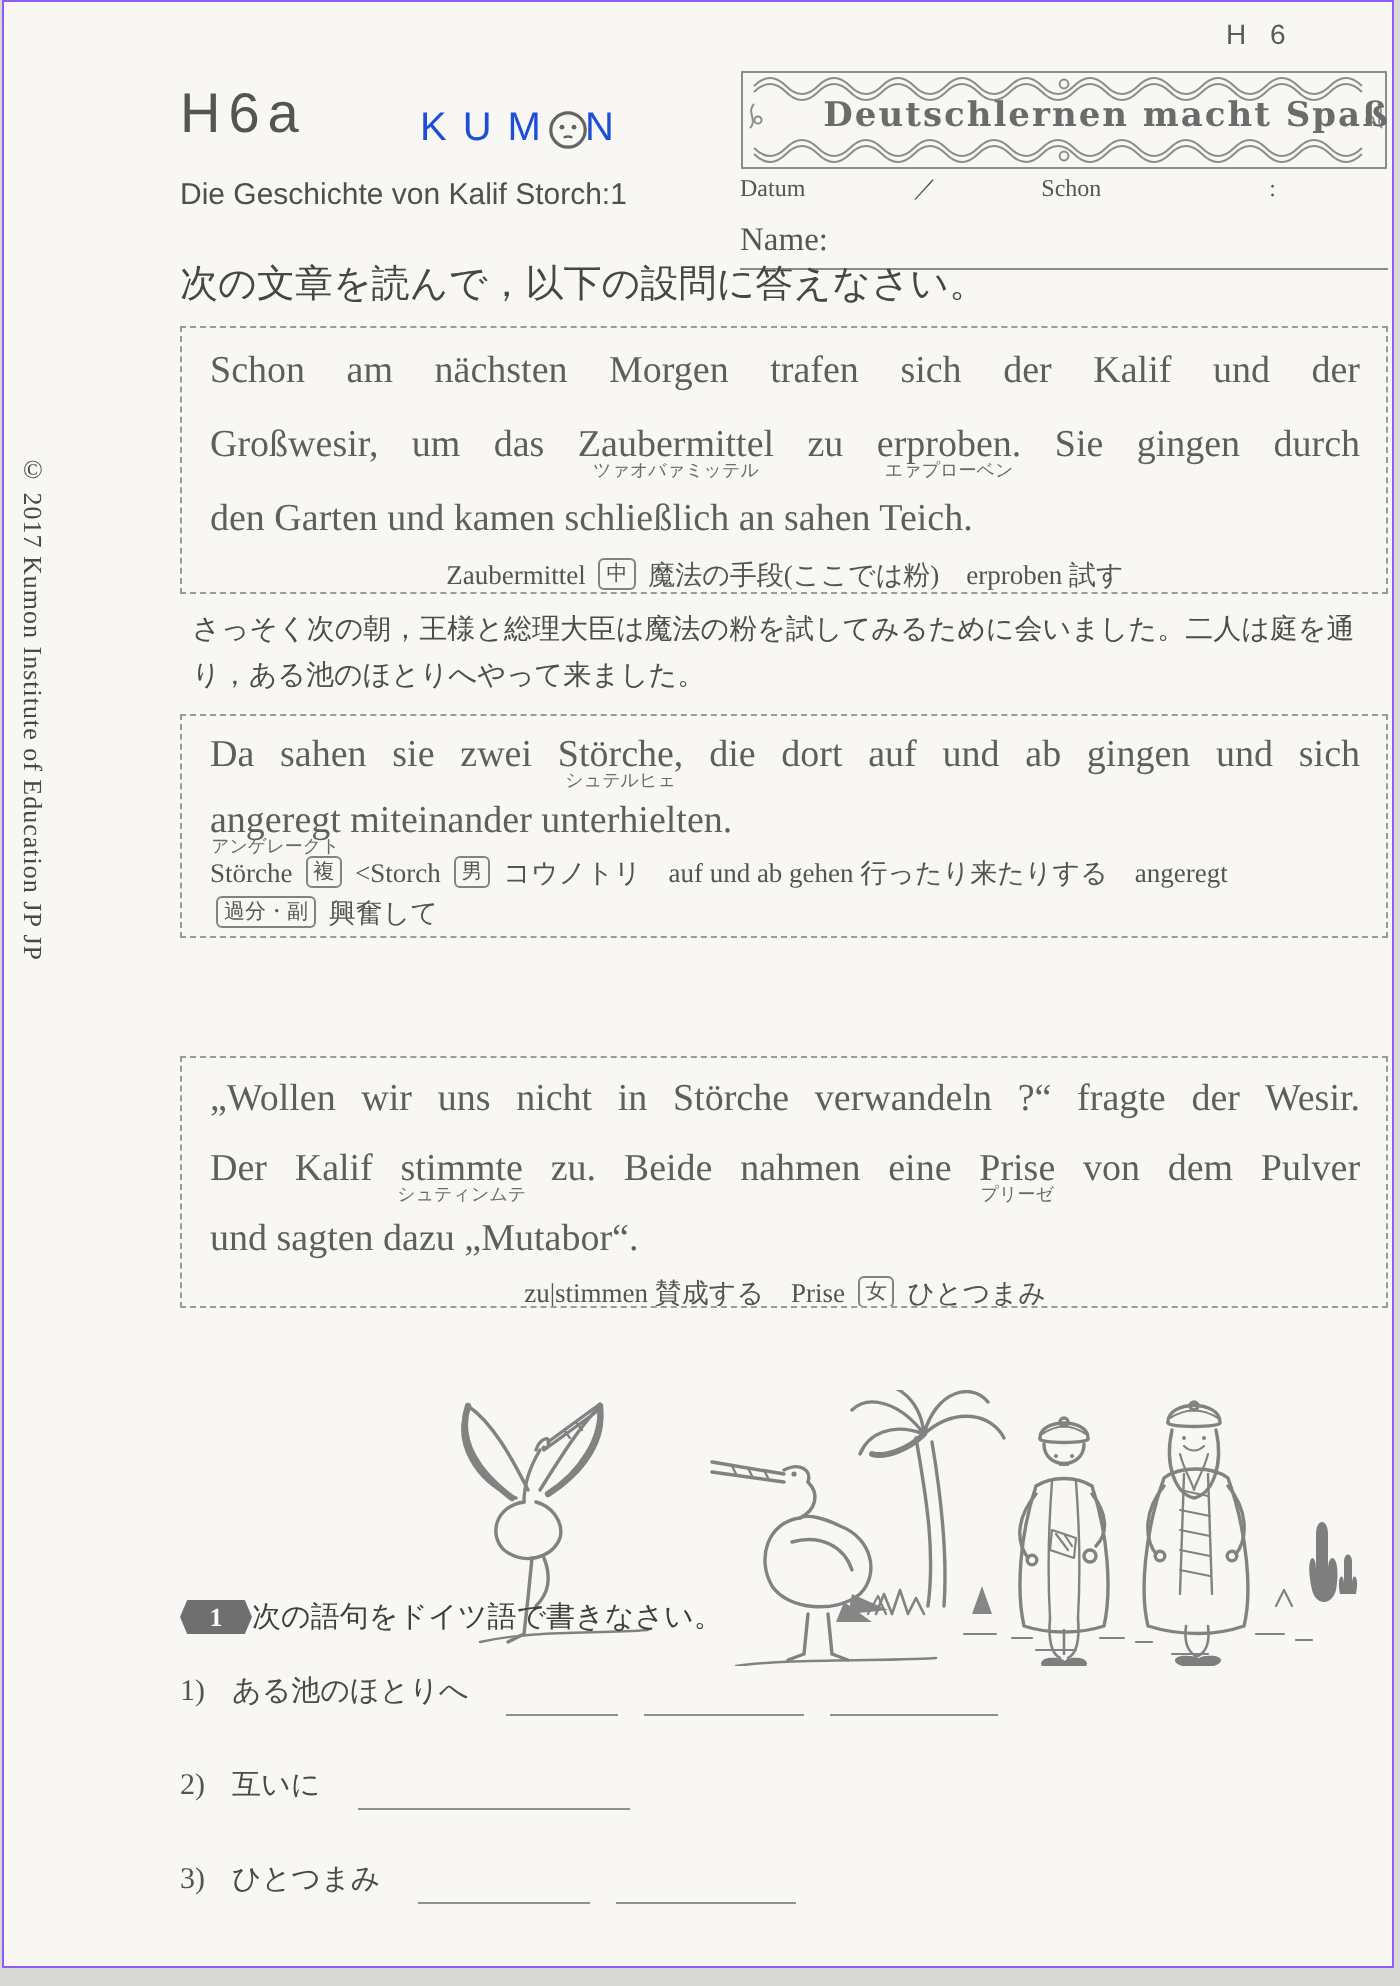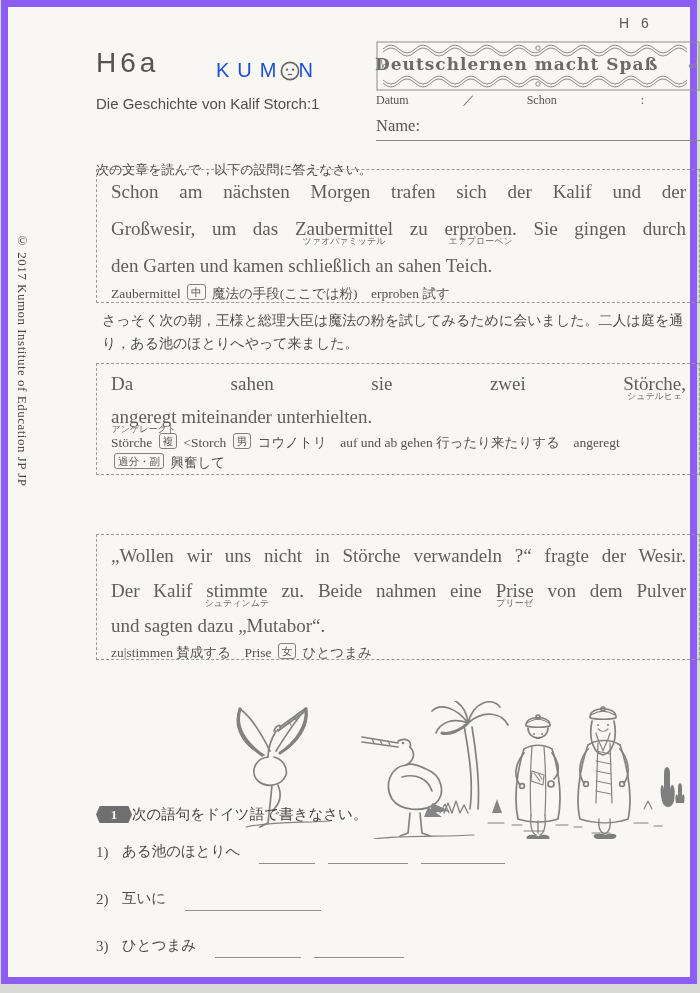--- a/index.html
+++ b/index.html
@@ -1,59 +1,59 @@
 <!DOCTYPE html>
 <html><head>
 <meta charset="utf-8">
 <style>
   html,body{margin:0;padding:0;}
   body{width:700px;height:993px;background:#d8d8d4;position:relative;
        font-family:"Liberation Sans",sans-serif;-webkit-font-smoothing:antialiased;}
   .page{position:absolute;left:1px;top:0;width:696px;height:984px;
-        background:#f8f7f3;border:7px solid #8b5cf6;box-sizing:border-box;}
+        background:#f8f7f3;border:1px solid #8b5cf6;box-sizing:border-box;}
 
   
   .pagecode{position:absolute;top:8px;left:611px;font-size:14px;letter-spacing:4px;color:#5a5a5a;}
   .sheetcode{position:absolute;top:40px;left:88px;font-size:28px;letter-spacing:4px;color:#545454;}
   .kumon{position:absolute;top:51px;left:208px;display:flex;align-items:center;color:#1d4ed8;}
   .kumon span{font-size:20px;letter-spacing:8px;}
   .kumon svg{margin:2px -3px 0 -5px;}
   .banner{position:absolute;left:367px;top:33px;width:326px;height:52px;}
   .banner svg{position:absolute;left:0;top:0;}
-  .banner-text{position:absolute;left:0;top:14px;width:100%;text-align:left;
+  .banner-text{position:absolute;left:0;top:14px;width:100%;text-align:right;
        font-family:"DejaVu Serif","Liberation Serif",serif;font-weight:bold;
        font-size:17px;color:#6b6b6b;letter-spacing:1px;}
   .subtitle{position:absolute;left:88px;top:88px;font-size:15px;color:#4f4f4f;}
   .datum-row{position:absolute;left:368px;top:85px;display:flex;align-items:center;
        font-family:"Liberation Serif",serif;font-size:12px;color:#555;gap:32px;}
   .datum-row .m22{margin-left:22px}.datum-row .m20{margin-left:20px}
   .datum-row .m52{margin-left:52px}.datum-row .m42{margin-left:42px}.datum-row .m46{margin-left:46px}
   .name-row{position:absolute;left:368px;top:109px;width:324px;height:24px;
        border-bottom:1px solid #8a8a8a;font-family:"Liberation Serif",serif;
        font-size:16.5px;color:#555;}
 
-  .instruction{position:absolute;left:88px;top:154px;font-size:13px;color:#464646;}
+  .instruction{position:absolute;left:88px;top:128px;font-size:19px;color:#464646;}
 
   
   .box{position:absolute;left:88px;width:604px;border:1px dashed #9b9b9b;
        padding:3px 13px 0 14px;box-sizing:border-box;overflow:hidden;}
   #box1{top:162px;height:134px;}
   #box2{top:356px;height:112px;}
   #box3{top:527px;height:126px;}
   .gline{font-family:"Liberation Serif",serif;font-size:19px;color:#5e5e5e;}
   #box1 .gline{line-height:37px;}
   #box2 .gline{line-height:33px;}
   #box3 .gline{line-height:35px;}
   .gline.j{text-align:justify;text-align-last:justify;}
   .rw{position:relative;}
   .furi{position:absolute;top:19px;left:50%;transform:translateX(-50%);
        font-size:9px;line-height:1;color:#6a6a6a;white-space:nowrap;
        font-family:"Liberation Sans",sans-serif;}
   .note{font-size:13.5px;line-height:20px;color:#535353;font-family:"Liberation Serif",serif;}
-  .note.right{text-align:left;}
+  .note.right{text-align:center;}
   .boxchar{display:inline-block;border:1px solid #828282;border-radius:3px;
        padding:1px 3px;font-size:10.5px;line-height:1.15;margin:0 3px;
        vertical-align:2px;color:#555;font-family:"Liberation Sans",sans-serif;}
   .trans{position:absolute;left:94px;width:596px;font-size:14px;line-height:22.5px;color:#4d4d4d;}
   #trans1{top:302px;}
   #trans2{top:474px;}
   #trans3{top:654px;left:90px;width:602px;}
 
   
   .illus{position:absolute;left:180px;top:694px;width:500px;height:138px;}
@@ -131,21 +131,21 @@
 
   <div class="box" id="box1">
       <div class="gline j"><span>Schon am nächsten Morgen trafen sich der Kalif und der</span></div>
       <div class="gline j"><span>Großwesir, um das</span> <span class="rw"><span>Zaubermittel</span><span class="furi">ツァオバァミッテル</span></span> <span>zu</span> <span class="rw"><span>erproben.</span><span class="furi">エァプローベン</span></span> <span>Sie gingen durch</span></div>
       <div class="gline"><span>den Garten und kamen schließlich an sahen Teich.</span></div>
       <div class="note right">Zaubermittel <span class="boxchar">中</span> 魔法の手段(ここでは粉)　erproben 試す</div>
     </div>
   <div class="trans" id="trans1">さっそく次の朝，王様と総理大臣は魔法の粉を試してみるために会いました。二人は庭を通り，ある池のほとりへやって来ました。</div>
 
   <div class="box" id="box2">
-      <div class="gline j"><span>Da sahen sie zwei</span> <span class="rw"><span>Störche,</span><span class="furi">シュテルヒェ</span></span> </div>
+      <div class="gline j"><span>Da sahen sie zwei</span> <span class="rw"><span>Störche,</span><span class="furi">シュテルヒェ</span></span> <span>die dort auf und ab gingen und sich</span></div>
       <div class="gline"><span class="rw"><span>angeregt</span><span class="furi">アンゲレークト</span></span> <span>miteinander unterhielten.</span></div>
       <div class="note left">Störche <span class="boxchar">複</span> &lt;Storch <span class="boxchar">男</span> コウノトリ　auf und ab gehen 行ったり来たりする　angeregt</div>
       <div class="note left"><span class="boxchar">過分・副</span> 興奮して</div>
     </div>
 
   <div class="box" id="box3">
       <div class="gline j"><span>„Wollen wir uns nicht in Störche verwandeln ?“ fragte der Wesir.</span></div>
       <div class="gline j"><span>Der Kalif</span> <span class="rw"><span>stimmte</span><span class="furi">シュティンムテ</span></span> <span>zu. Beide nahmen eine</span> <span class="rw"><span>Prise</span><span class="furi">プリーゼ</span></span> <span>von dem Pulver</span></div>
       <div class="gline"><span>und sagten dazu „Mutabor“.</span></div>
       <div class="note right">zu|stimmen 賛成する　Prise <span class="boxchar">女</span> ひとつまみ</div>

